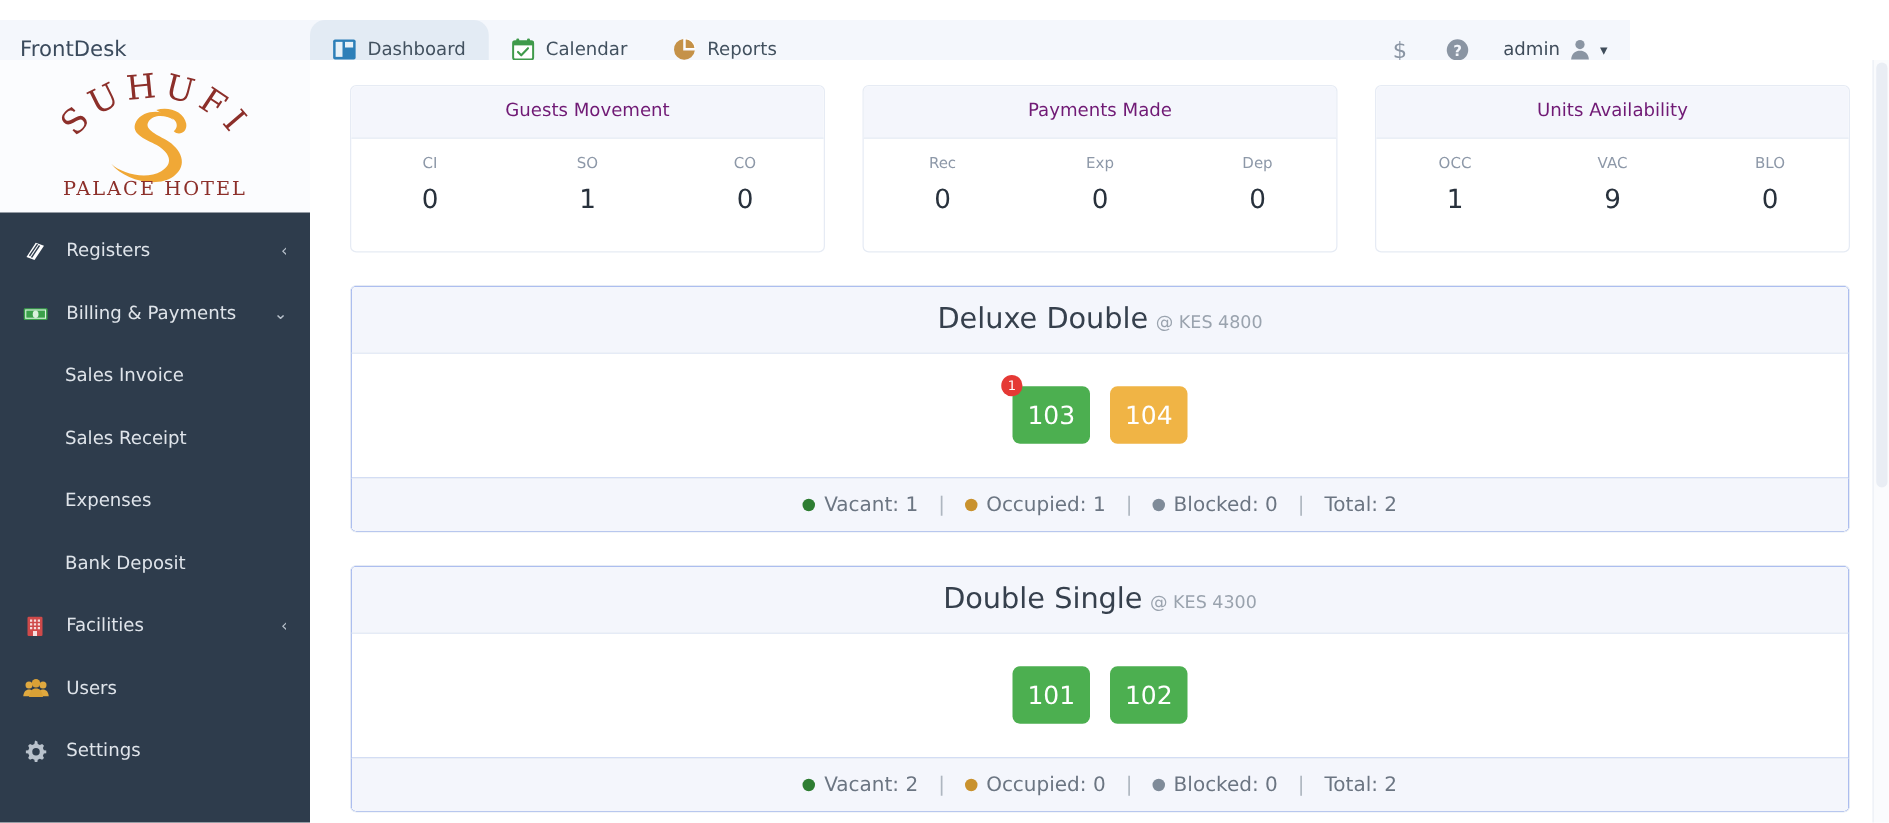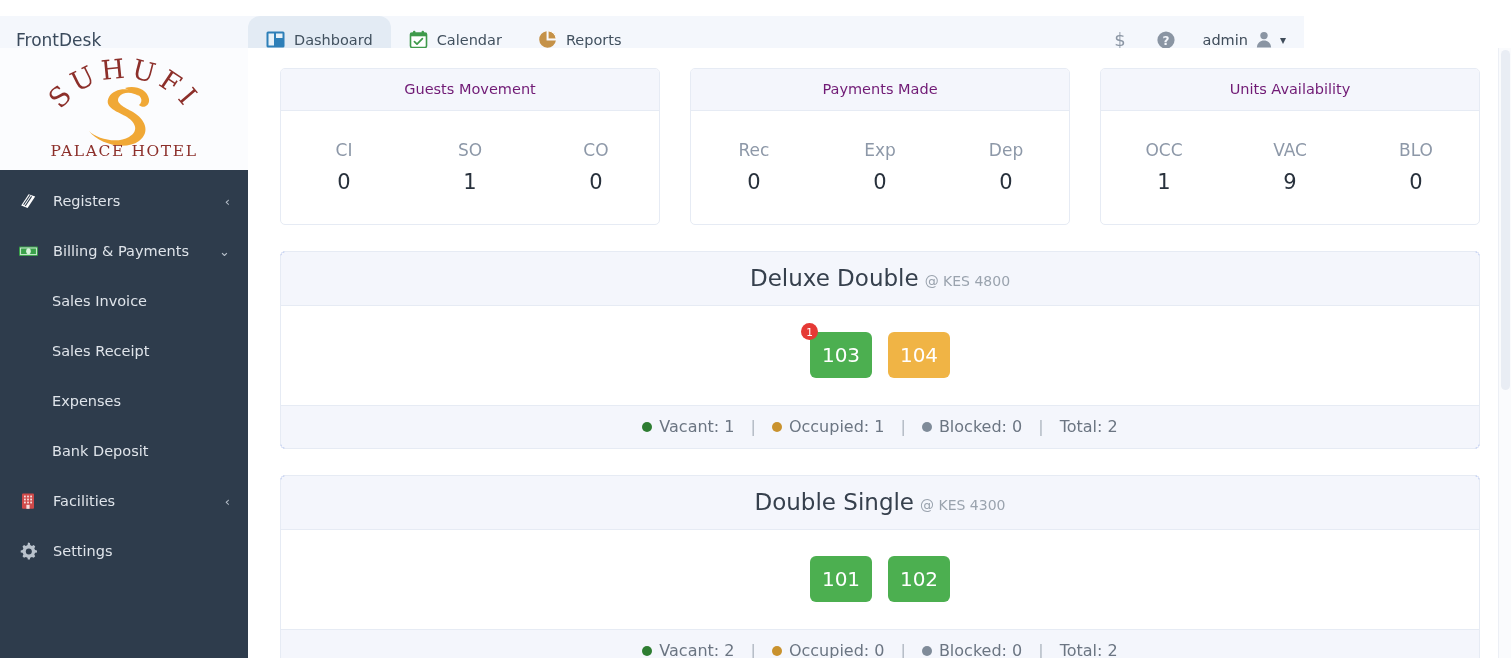--- a/index.html
+++ b/index.html
@@ -80,21 +80,21 @@
     flex: 1; border: 1px solid #e6ebf4; border-radius: 5px;
     background: #fff; overflow: hidden;
   }
   .stat-head {
     background: #f4f6fc; border-bottom: 1px solid #e6ebf4;
     text-align: center; padding: 12px 0 13px 0;
     font-size: 14.5px; color: #701a75;
   }
   .stat-body { display: flex; padding: 12px 0 30px 0; }
   .stat-col { flex: 1; text-align: center; }
-  .stat-key { font-size: 17px; color: #8d98a8; margin-bottom: 10px; margin-top: 17px; }
+  .stat-key { font-size: 12px; color: #8d98a8; margin-bottom: 10px; }
   .stat-val { font-size: 21px; color: #28313c; }
 
   .room-card {
     margin-top: 26px; border: 1px solid #e6ebf4;
     border-radius: 5px; background: #1d4ed8; overflow: hidden;
   }
   .room-head {
     background: #f4f6fc; border-bottom: 1px solid #e6ebf4;
     text-align: center; padding: 13px 0 14px 0;
   }
@@ -281,20 +281,33 @@
               <rect x="9.1" y="10.6" width="1.8" height="1.8"></rect>
               <rect x="12.2" y="10.6" width="1.8" height="1.8"></rect>
             <rect x="8.4" y="13.8" width="3.2" height="4"></rect>
           </g>
         </svg>
       </span>
       <span class="mi-label">Facilities</span>
       <span class="mi-caret">‹</span>
     </div>
 
+    <div class="menu-item">
+      <span class="mi-icon">
+        <svg width="22" height="20" viewBox="0 0 22 20">
+          <circle cx="5.2" cy="7" r="2.8" fill="#e0a93f"></circle>
+          <circle cx="16.4" cy="7" r="2.8" fill="#e0a93f"></circle>
+          <path d="M0.6 16 C1 12.2 2.8 10.6 5.2 10.6 C7.6 10.6 9.4 12.2 9.8 16 Z" fill="#e0a93f"></path>
+          <path d="M11.8 16 C12.2 12.2 14 10.6 16.4 10.6 C18.8 10.6 20.6 12.2 21 16 Z" fill="#e0a93f"></path>
+          <circle cx="10.8" cy="5.6" r="3.4" fill="#d9a136"></circle>
+          <path d="M5.2 16.6 C5.7 11.8 7.9 9.8 10.8 9.8 C13.7 9.8 15.9 11.8 16.4 16.6 Z" fill="#d9a136"></path>
+        </svg>
+      </span>
+      <span class="mi-label">Users</span>
+    </div>
 
     <div class="menu-item">
       <span class="mi-icon">
         <svg width="20" height="20" viewBox="0 0 20 20">
           <path fill="#b9c2cc" d="M10 1.4 L11.9 2.1 L12.2 4.1 L13.9 5 L15.7 4.1 L17.2 5.6 L16.3 7.4 L17.1 9.1 L19 9.4 L19 11.5 L17.1 11.8 L16.3 13.5 L17.2 15.3 L15.7 16.8 L13.9 15.9 L12.2 16.7 L11.9 18.6 L9.8 18.6 L9.5 16.7 L7.8 15.9 L6 16.8 L4.5 15.3 L5.4 13.5 L4.6 11.8 L2.7 11.5 L2.7 9.4 L4.6 9.1 L5.4 7.4 L4.5 5.6 L6 4.1 L7.8 5 L9.5 4.1 Z"></path>
           <circle cx="10.8" cy="10.4" r="3" fill="#2e3c4c"></circle>
         </svg>
       </span>
       <span class="mi-label">Settings</span>
     </div>

